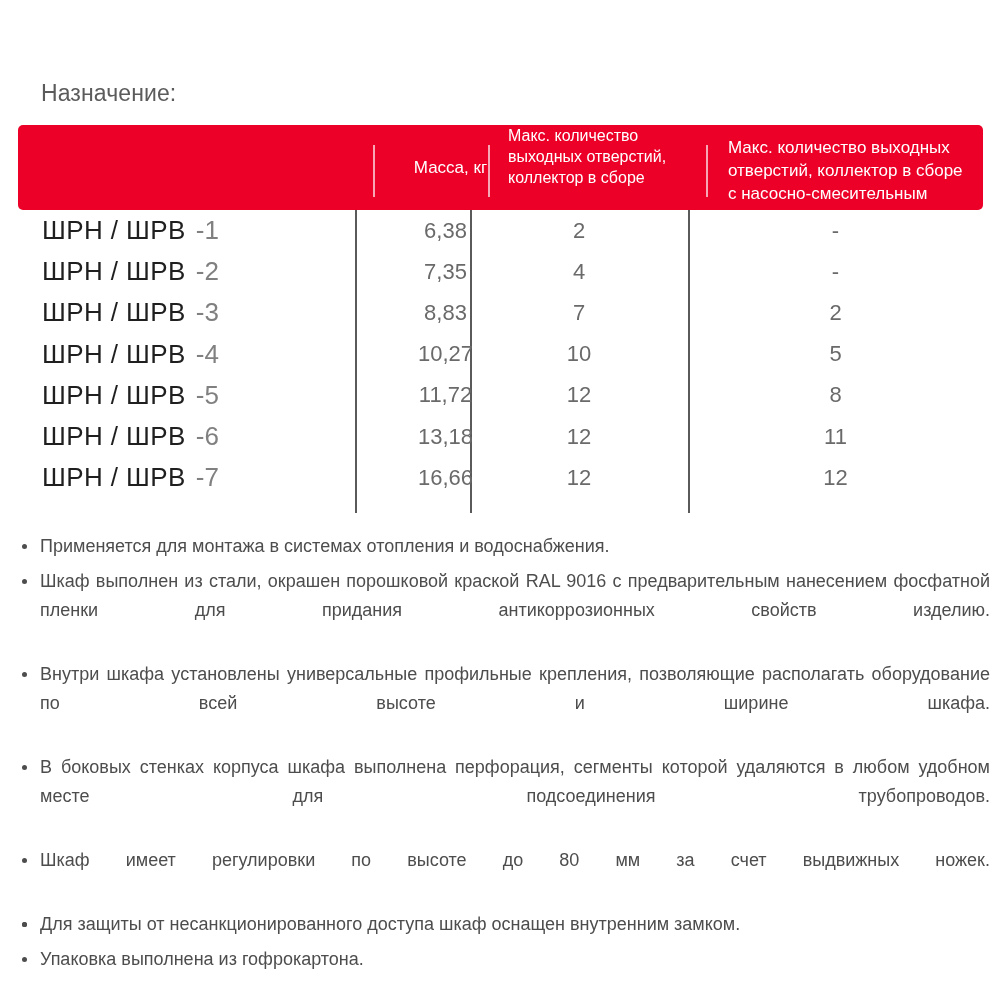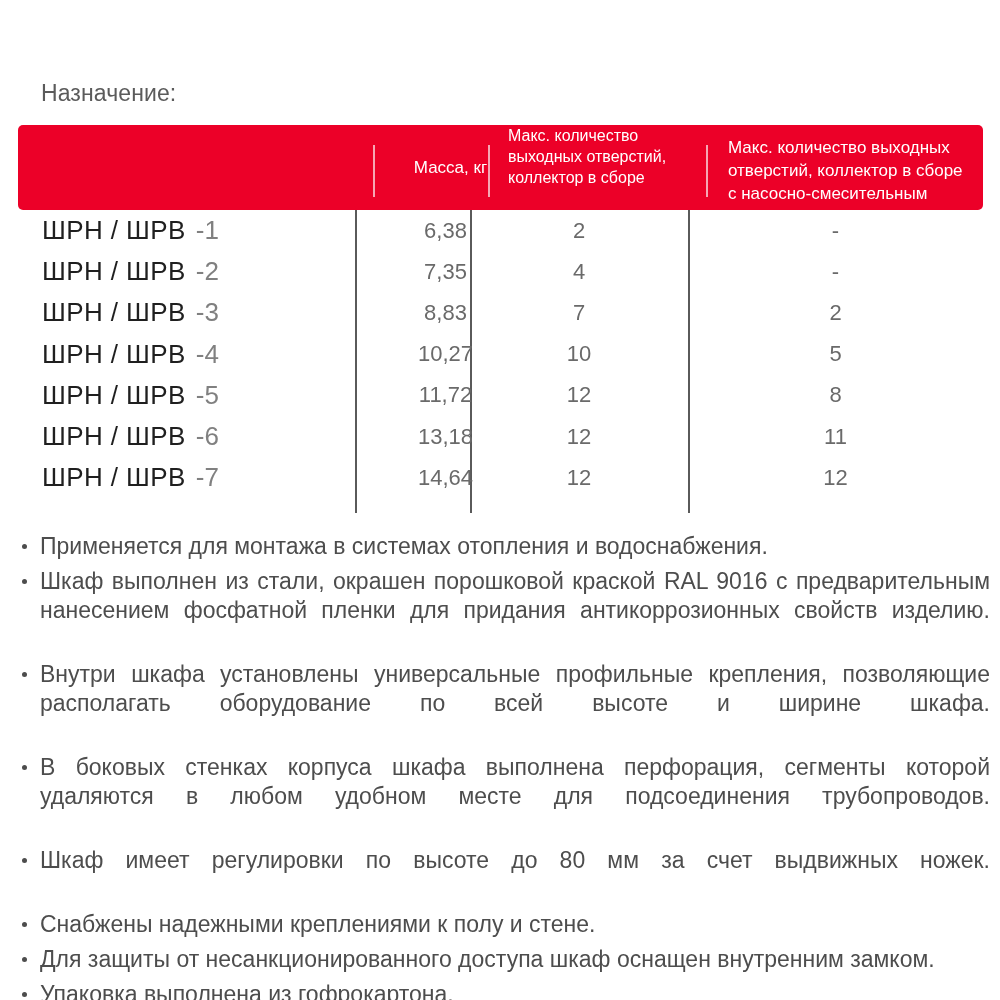--- a/index.html
+++ b/index.html
@@ -190,21 +190,21 @@
   
   .features {
     position: absolute;
     left: 18px;
     top: 532px;
     width: 972px;
   }
   .feature {
     position: relative;
     padding-left: 22px;
-    font-size: 23px;
+    font-size: 18px;
     line-height: 29px;
     color: #4d4d4d;
     margin-bottom: 6px;
     text-align: justify;
     text-justify: inter-word;
   }
   .feature .bullet {
     position: absolute;
     left: 4px;
     top: 12px;
@@ -310,21 +310,21 @@
       <div class="cell cell-mass">13,18</div>
       <div class="cell cell-holes">12</div>
       <div class="cell cell-pump">11</div>
     </div>
 
     <div class="trow">
       <div class="cell cell-name">
         <span class="nm">ШРН / ШРВ</span>
           <span class="sfx">-7</span>
       </div>
-      <div class="cell cell-mass">14,64</div>
+      <div class="cell cell-mass">16,66</div>
       <div class="cell cell-holes">12</div>
       <div class="cell cell-pump">12</div>
     </div>
   </div>
 </div>
 
 <div class="features">
   <div class="feature">
     <span class="bullet"></span>
     <span>Применяется для монтажа в системах отопления и водоснабжения.</span>
@@ -340,21 +340,20 @@
   <div class="feature justified">
     <span class="bullet"></span>
     <span>В боковых стенках корпуса шкафа выполнена перфорация, сегменты которой удаляются в любом удобном месте для подсоединения трубопроводов.</span>
   </div>
   <div class="feature nowrap-justify">
     <span class="bullet"></span>
     <span>Шкаф имеет регулировки по высоте до 80 мм за счет выдвижных ножек.</span>
   </div>
   <div class="feature">
     <span class="bullet"></span>
-    <span>Снабжены надежными креплениями к полу и стене.</span>
   </div>
   <div class="feature">
     <span class="bullet"></span>
     <span>Для защиты от несанкционированного доступа шкаф оснащен внутренним замком.</span>
   </div>
   <div class="feature">
     <span class="bullet"></span>
     <span>Упаковка выполнена из гофрокартона.</span>
   </div>
 </div>

